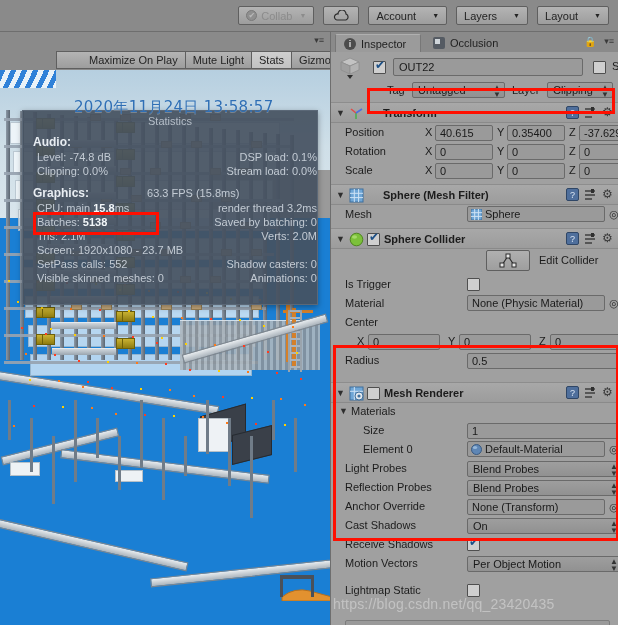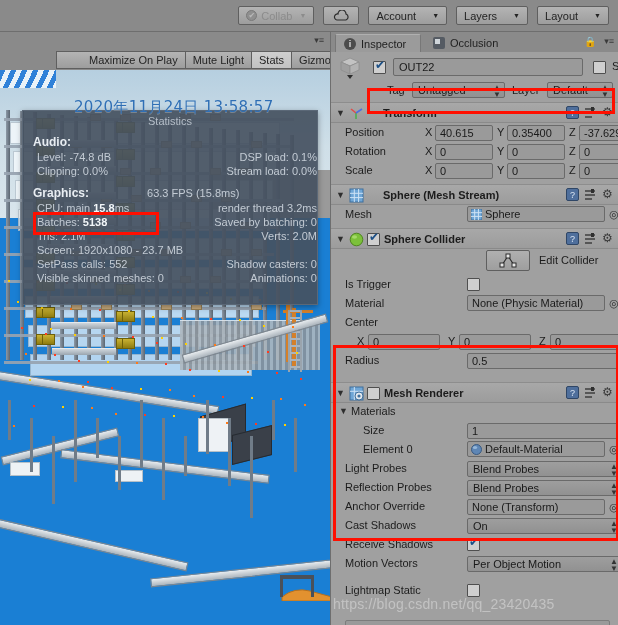--- a/index.html
+++ b/index.html
@@ -655,21 +655,21 @@
     </div>
 
     <div id="taglayer">
       <span id="tag-lbl">Tag</span>
       <div id="tag-dd" class="dd">
         <span>Untagged</span>
         <span class="updn">▲<br>▼</span>
       </div>
       <span id="layer-lbl">Layer</span>
       <div id="layer-dd" class="dd">
-        <span>Default</span>
+        <span>Clipping</span>
         <span class="updn">▲<br>▼</span>
       </div>
     </div>
 
     <div class="comp-hdr" style="top:50px;">
       <span class="foldout">▼</span>
       <svg class="comp-ico" viewBox="0 0 15 15">
         <line x1="7" y1="13" x2="7" y2="6" stroke="#4caf50" stroke-width="1.6"></line>
         <line x1="7" y1="7" x2="2" y2="3" stroke="#e04b4b" stroke-width="1.6"></line>
         <line x1="7" y1="7" x2="13" y2="3" stroke="#4b6fe0" stroke-width="1.6"></line>
@@ -719,21 +719,21 @@
 
     <div class="comp-hdr" style="top:132px;">
       <span class="foldout">▼</span>
       <svg class="comp-ico" viewBox="0 0 15 15">
         <rect x="1" y="1" width="13" height="13" fill="#6fa6d6" stroke="#3f6f9c"></rect>
         <line x1="5.3" y1="1" x2="5.3" y2="14" stroke="#cfe3f5"></line>
         <line x1="9.6" y1="1" x2="9.6" y2="14" stroke="#cfe3f5"></line>
         <line x1="1" y1="5.3" x2="14" y2="5.3" stroke="#cfe3f5"></line>
         <line x1="1" y1="9.6" x2="14" y2="9.6" stroke="#cfe3f5"></line>
       </svg>
-      <span class="comp-title" style="left:52px;">Sphere (Mesh Stream)</span>
+      <span class="comp-title" style="left:52px;">Sphere (Mesh Filter)</span>
       <span class="hdr-icons">
         <span class="ic-book">?</span>
         <svg class="ic-preset" viewBox="0 0 13 13">
           <line x1="1" y1="3" x2="11" y2="3" stroke="#2f2f2f" stroke-width="1.3"></line>
           <line x1="1" y1="7" x2="11" y2="7" stroke="#2f2f2f" stroke-width="1.3"></line>
           <line x1="1" y1="11" x2="8" y2="11" stroke="#2f2f2f" stroke-width="1.3"></line>
           <rect x="7" y="1" width="3" height="4" fill="#2f2f2f"></rect>
         </svg>
         <span class="ic-gear">⚙</span>
       </span>

